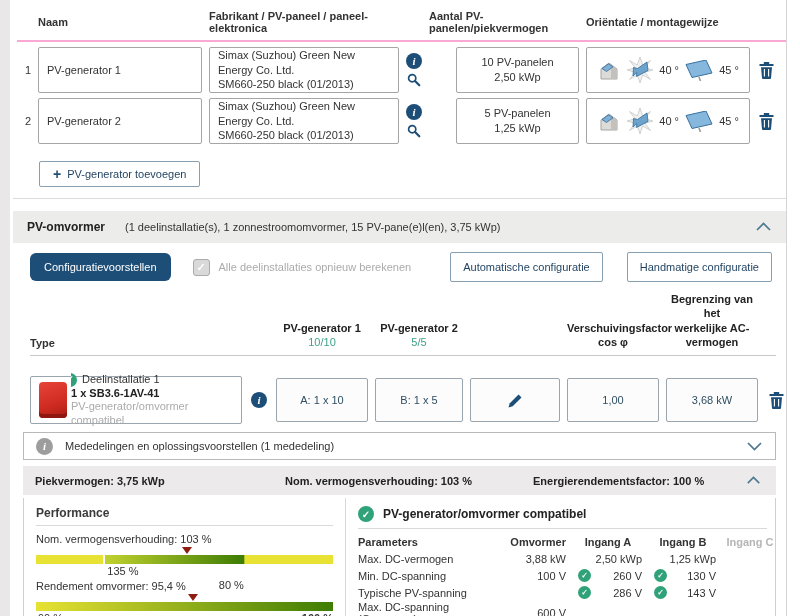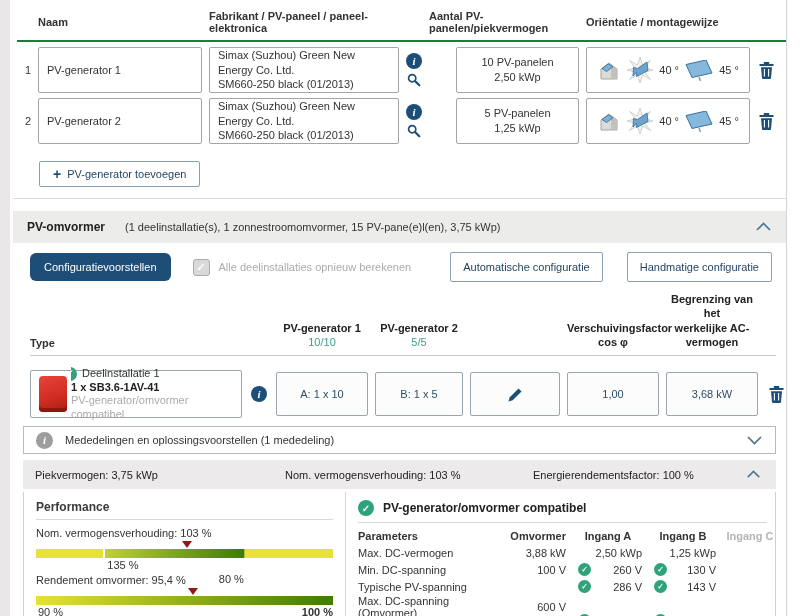--- a/index.html
+++ b/index.html
@@ -5,21 +5,21 @@
   * { margin:0; padding:0; box-sizing:border-box; }
   html,body { width:800px; height:616px; background:#ffffff; overflow:hidden;
     font-family:"Liberation Sans", sans-serif; font-size:11px; color:#333; }
   .left-strip { position:absolute; left:0; top:0; width:10px; height:616px; background:#e9e7e7; }
   .right-line { position:absolute; left:786px; top:0; width:1px; height:616px; background:#d4d4d4; }
   .page { position:absolute; left:13px; top:0; width:773px; height:616px; background:#fff; }
 
   
   .gen-section { padding:6px 0 0 4px; border-bottom:1px solid #dcdcdc; padding-bottom:11px; }
   .gen-grid { display:grid; grid-template-columns:14px 164px 190px 16px 150px 164px 18px; column-gap:7px; align-items:center; }
-  .gen-head { padding:4px 0 6px 0; border-bottom:2px solid #15803d; margin-bottom:5px; }
+  .gen-head { padding:4px 0 6px 0; border-bottom:2px solid #f9a8d4; margin-bottom:5px; }
   .gen-head .h { font-weight:bold; color:#333; }
   .gen-head .c { text-align:left; }
   .gen-row { margin:5px 0; }
   .rownum { text-align:right; color:#333; }
   .cellbox { border:1px solid #a5a5a5; border-radius:2px; background:#fff; height:46px; }
   input.cellbox { width:100%; padding:4px 8px; font:inherit; color:#333; }
   .mfr-box { display:flex; flex-direction:column; justify-content:center; padding:4px 8px; line-height:1.35; }
   .cnt-box { display:flex; flex-direction:column; justify-content:center; align-items:center; line-height:1.35;margin-left:27px; }
   .ico-col { display:flex; flex-direction:column; align-items:center; gap:4px; }
   .ori-box { display:flex; align-items:center; justify-content:space-evenly; padding:2px 4px; }
@@ -53,39 +53,39 @@
   .btn-outline { border:1px solid #87a0b2; background:#fff; color:#1d3f5e; padding:8px 12px; font:inherit; border-radius:2px; cursor:pointer; }
   .toolbar .spacer { flex:1; }
   .btn-outline + .btn-outline { margin-left:24px; }
 
   .cfg-grid { display:grid; grid-template-columns:212px 20px 92px 88px 90px 92px 92px 22px; column-gap:7px; margin-left:17px; }
   .cfg-head { align-items:end; padding:10px 0 6px 0; border-bottom:1px solid #c9c9c9; margin-right:10px; }
   .cfg-head .col { text-align:center; line-height:1.3; }
   .cfg-head .cname { font-weight:bold; color:#222; }
   .cfg-head .ccount { color:#3fa08b; font-weight:normal; }
   .cfg-head .type { text-align:left; font-weight:bold; align-self:end; }
-  .cfg-row { margin-top:14px; align-items:center; }
+  .cfg-row { margin-top:20px; align-items:center; }
   .sq { border:1px solid #9aa5ad; border-radius:2px; background:#fcfcfc; height:44px; display:flex; align-items:center; justify-content:center; color:#2f4f63; cursor:pointer; }
   .unit-card { border:1px solid #9aa5ad; border-radius:2px; background:#fff; height:48px; display:flex; align-items:center; padding:4px 8px; gap:4px; }
   .inv-img { position:relative; width:28px; height:36px; border-radius:4px; flex:none;
     background:linear-gradient(160deg,#e8453a 0%, #cf2b20 60%, #a81d14 100%); box-shadow:inset 0 -4px 0 #8f170f; }
   .unit-lines { display:flex; flex-direction:column; line-height:1.25; overflow:hidden; }
   .unit-l1 { display:flex; align-items:center; gap:5px; }
   .unit-l1 .check-badge { margin-left:-8px; }
   .unit-model { font-weight:bold; color:#222; }
   .unit-status { color:#ababab; }
   .cfg-row .rinfo { justify-self:center; }
   .trash-btn, .pencil-btn { background:none; border:none; cursor:pointer; display:inline-flex; align-items:center; justify-content:center; }
 
   .msg-bar { margin:8px 10px 0 10px; border:1px solid #b9b9b9; background:#fff; height:28px;
     display:flex; align-items:center; padding:0 12px; gap:12px; cursor:pointer; }
   .msg-bar .chev { margin-left:auto; }
 
   .sum-bar { margin:6px 10px 0 10px; background:#eceaea; height:29px; display:grid;
-    grid-template-columns:250px 248px 1fr 18px; align-items:center; padding:0 12px; font-weight:normal; color:#222; }
+    grid-template-columns:250px 248px 1fr 18px; align-items:center; padding:0 12px; font-weight:bold; color:#222; }
 
   
   .detail { margin:3px 10px 0 10px; border:1px solid #cfcfcf; border-top:none; display:flex; height:196px; overflow:hidden; }
   .perf { width:322px; border-right:1px solid #d8d8d8; padding:8px 12px 0 12px; flex:none; }
   .panel-title { font-weight:bold; font-size:12px; color:#3a3a3a; padding-bottom:5px; border-bottom:1px solid #d9d9d9; }
   .bar-label { margin-top:7px; color:#333; }
   .bar-wrap { position:relative; margin-top:10px; height:9px; }
   .bar { position:absolute; inset:0; }
   .bar1 { background:linear-gradient(90deg,#e7e233 0,#e7e233 22.6%,#ffffff 22.6%,#ffffff 23.4%,#c0d12f 23.4%,#3e7c04 70%,#e7e233 70.3%,#e7e233 100%); }
   .bar2 { background:linear-gradient(90deg,#e7e233 0,#3e7c04 100%); }

